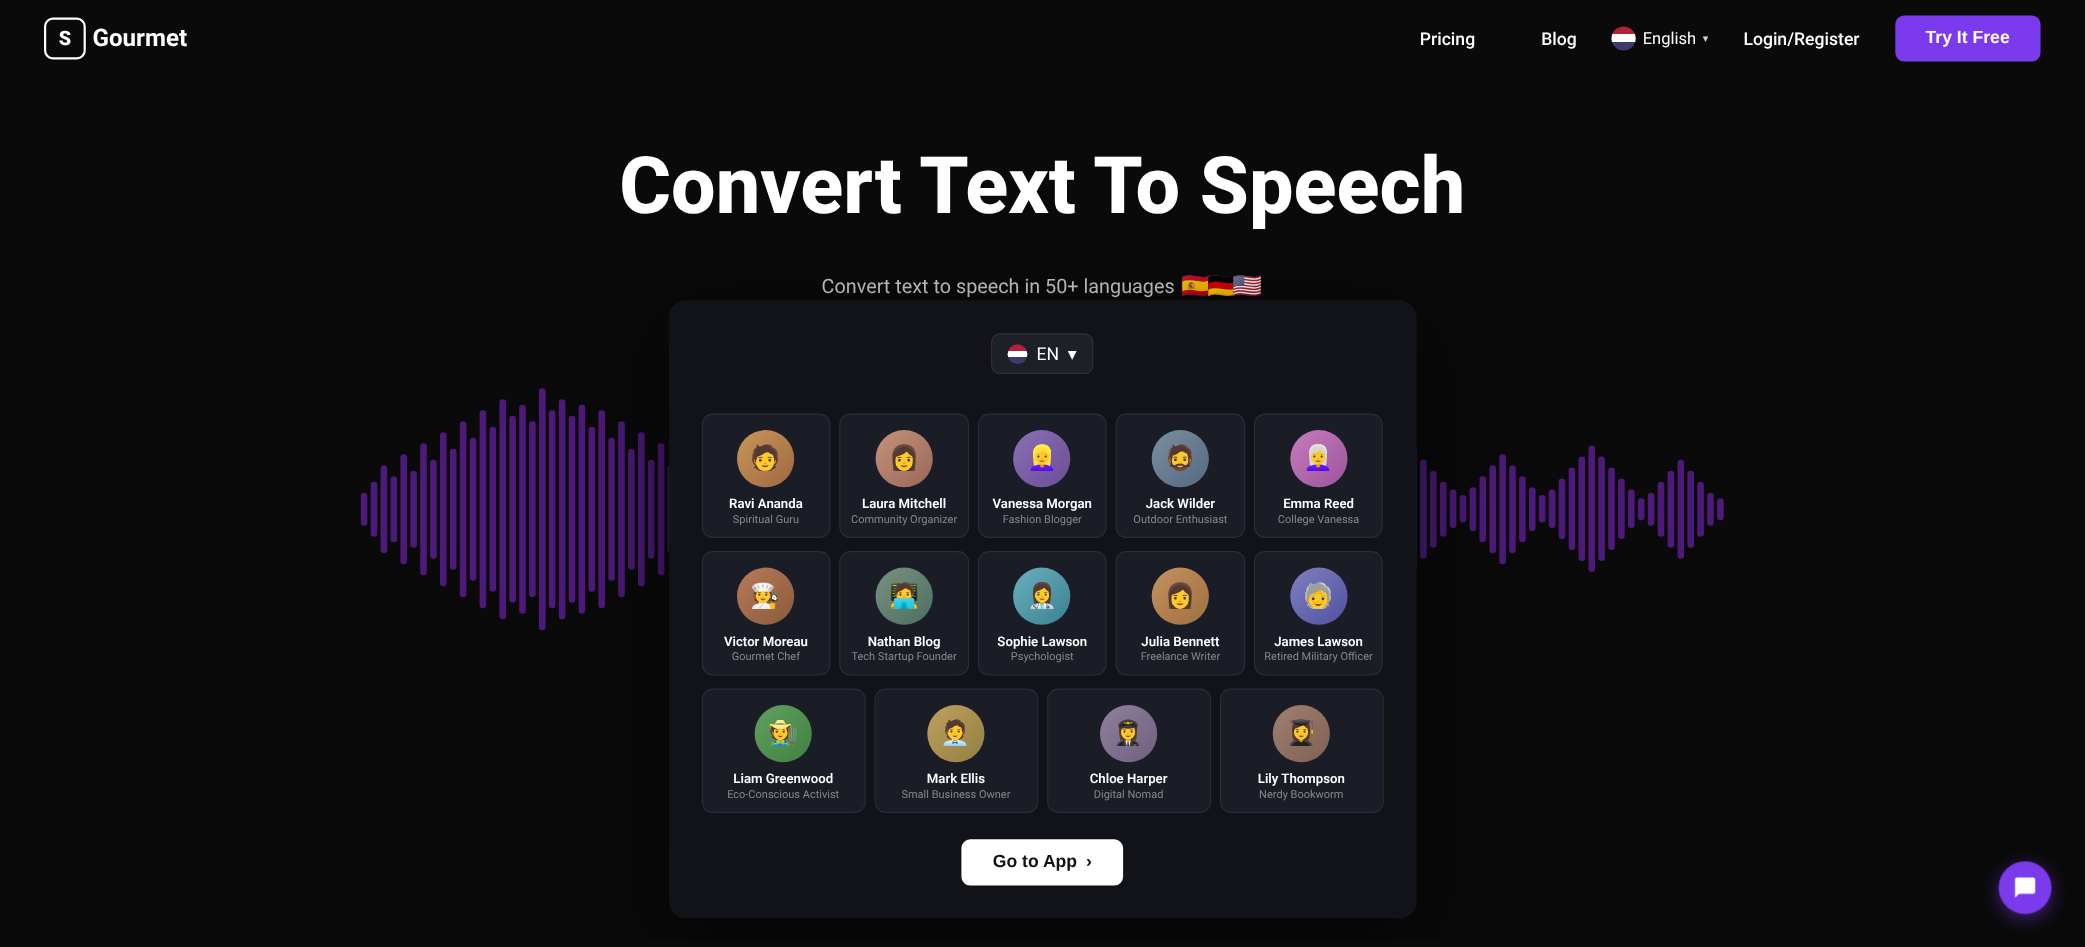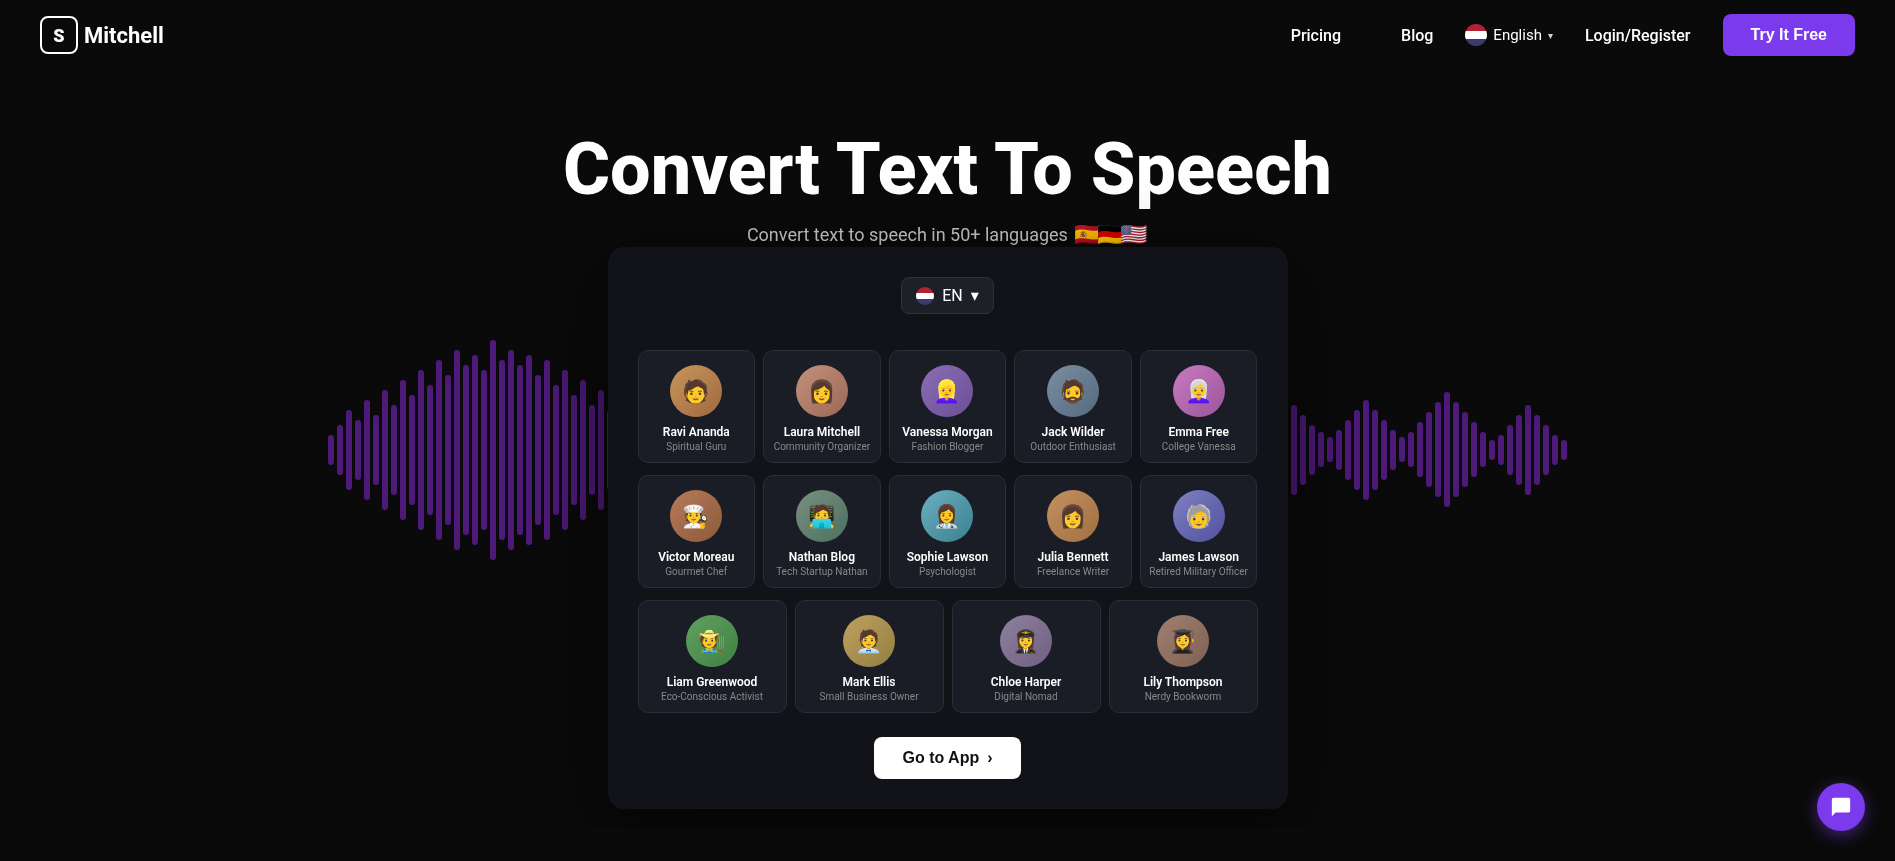--- a/index.html
+++ b/index.html
@@ -107,21 +107,21 @@
       position: relative;
       text-align: center;
       padding: 60px 20px 20px;
       overflow: hidden;
     }
 
     .hero-title {
       font-size: 72px;
       font-weight: 800;
       line-height: 1.1;
-      margin-bottom: 13px;
+      margin-bottom: 38px;
       position: relative;
       z-index: 2;
     }
 
     .hero-subtitle {
       font-size: 18px;
       color: #ccc;
       position: relative;
       z-index: 2;
       display: flex;
@@ -289,21 +289,21 @@
     .av-14 { background: linear-gradient(135deg, #a08070, #806050); }
   </style>
 </head>
 <body>
 
 <nav>
   <a class="logo" href="#">
     <div class="logo-icon">
       <span>S</span>
     </div>
-    <span>Mitchell</span>
+    <span>Gourmet</span>
   </a>
 
   <div class="nav-right">
     <a class="nav-link" href="#">Pricing</a>
     <a class="nav-link" href="#">Blog</a>
 
     <div class="lang-selector">
       <div class="flag-circle"></div>
       <span>English</span>
       <span class="chevron-down">▾</span>
@@ -495,35 +495,35 @@
           <div class="voice-name">Vanessa Morgan</div>
           <div class="voice-role">Fashion Blogger</div>
         </div>
         <div class="voice-card">
           <div class="voice-avatar av-4">🧔</div>
           <div class="voice-name">Jack Wilder</div>
           <div class="voice-role">Outdoor Enthusiast</div>
         </div>
         <div class="voice-card">
           <div class="voice-avatar av-5">👩‍🦳</div>
-          <div class="voice-name">Emma Free</div>
+          <div class="voice-name">Emma Reed</div>
           <div class="voice-role">College Vanessa</div>
         </div>
       </div>
 
     <div class="voice-grid" id="row2">
         <div class="voice-card">
           <div class="voice-avatar av-6">🧑‍🍳</div>
           <div class="voice-name">Victor Moreau</div>
           <div class="voice-role">Gourmet Chef</div>
         </div>
         <div class="voice-card">
           <div class="voice-avatar av-7">🧑‍💻</div>
           <div class="voice-name">Nathan Blog</div>
-          <div class="voice-role">Tech Startup Nathan</div>
+          <div class="voice-role">Tech Startup Founder</div>
         </div>
         <div class="voice-card">
           <div class="voice-avatar av-8">👩‍⚕️</div>
           <div class="voice-name">Sophie Lawson</div>
           <div class="voice-role">Psychologist</div>
         </div>
         <div class="voice-card">
           <div class="voice-avatar av-9">👩</div>
           <div class="voice-name">Julia Bennett</div>
           <div class="voice-role">Freelance Writer</div>

